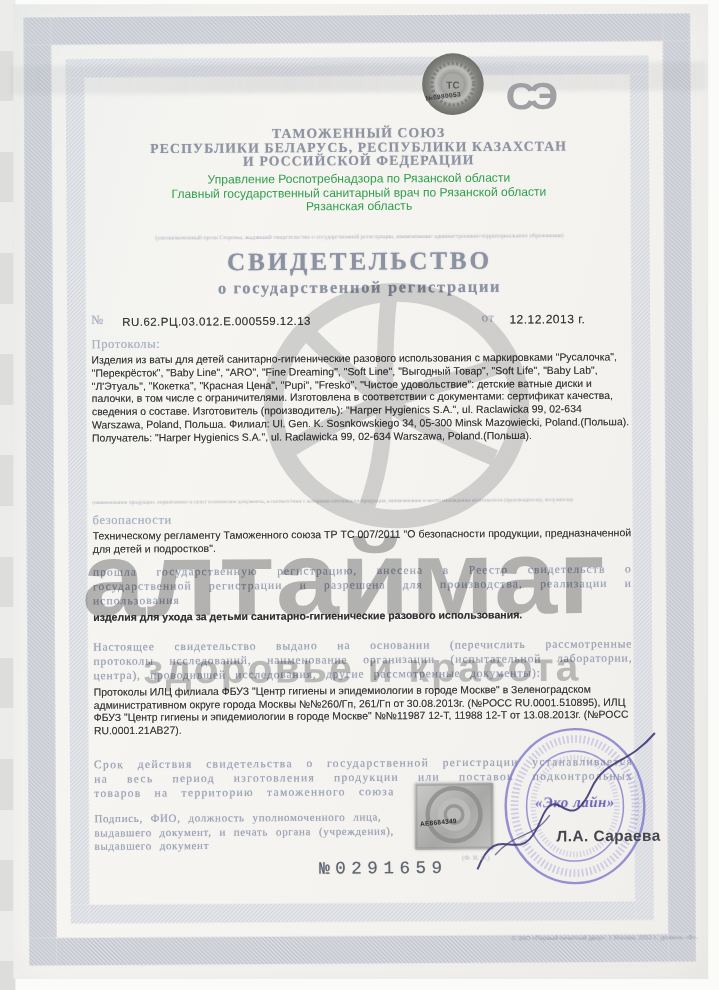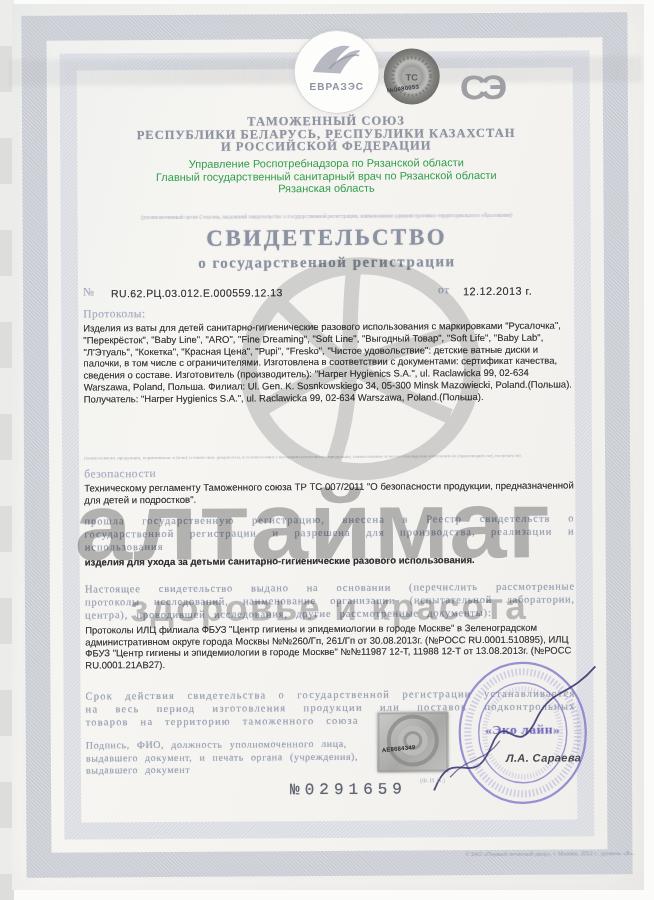--- a/index.html
+++ b/index.html
@@ -69,27 +69,27 @@
   .basis-pre{top:577px;font-size:10.5px;line-height:13px;word-spacing:5px;letter-spacing:.8px;}
   .basis-typed{top:619px;font-size:9.5px;line-height:11.6px;}
   .validity{top:684px;font-size:10.5px;line-height:13px;word-spacing:8px;letter-spacing:1.2px;}
   .sig-caption{top:734px;width:300px;font-size:10px;line-height:12.5px;word-spacing:4px;
     letter-spacing:.6px;text-align:left;}
   .holo-sticker{position:absolute;left:363px;top:708px;width:72px;height:61px;
     background:linear-gradient(135deg,#cbcbca,#a8a8a6 55%,#c2c2c0);
     box-shadow:0 0 3px rgba(0,0,0,.2);border-radius:2px;}
   .holo-sticker .stk-num{position:absolute;left:5px;top:34px;font-size:6px;font-weight:bold;
     color:#2e2e30;transform:rotate(-5deg);letter-spacing:.2px;}
-  .stamp{position:absolute;left:440px;top:655px;width:138px;height:150px;opacity:.9;}
+  .stamp{position:absolute;left:440px;top:655px;width:138px;height:150px;opacity:.9;font-style:italic;}
   .stamp-org{position:absolute;left:8px;top:64px;width:122px;text-align:center;
     font-family:"Liberation Serif",serif;font-weight:bold;font-size:13.5px;color:#5b50b4;
     letter-spacing:.5px;filter:blur(.25px);}
   .signature{position:absolute;left:406px;top:642px;}
-  .official-name{position:absolute;left:492px;top:749px;font-size:11px;font-weight:bold;
-    color:#45464c;letter-spacing:.4px;font-style:italic;}
+  .official-name{position:absolute;left:492px;top:749px;font-size:14px;font-weight:bold;
+    color:#45464c;letter-spacing:.4px;}
   .fio-caption{position:absolute;left:406px;top:774px;font-size:6px;color:#aab0c0;
     font-family:"Liberation Serif",serif;filter:blur(.3px);}
   .doc-number{position:absolute;left:276px;top:777px;font-family:Liberation Mono, monospace;
     font-size:16px;color:#5f6571;letter-spacing:5px;text-shadow:0 0 .8px rgba(95,101,113,.6);}
   .fineprint{position:absolute;left:350px;top:848px;width:270px;text-align:right;font-size:7px;
     color:#9aa0b2;transform:scale(.8);transform-origin:right top;filter:blur(.25px);}
   
   .wm{position:absolute;inset:0;pointer-events:none;mix-blend-mode:multiply;}
   .wm-circle{position:absolute;left:223px;top:253px;opacity:.42;}
   .wm-main{position:absolute;left:62px;top:472px;width:578px;font-size:103px;font-weight:bold;
@@ -103,27 +103,20 @@
 
 <div class="edge-left"></div>
 
 <div class="paper">
  <div class="tilt">
 
   <div class="frame frame-outer"></div>
   <div class="frame frame-inner"></div>
   <div class="smudge"></div>
 
-  <div class="evrazes">
-    <svg width="60" height="42" viewBox="0 0 80 56">
-      <path d="M8 44 C22 14 44 6 58 10 C48 18 40 26 38 34 C50 20 64 13 72 16 C60 24 50 36 45 46 Z" fill="#a9adb6" opacity=".85"></path>
-      <path d="M30 40 C40 28 58 20 70 22" stroke="#8f95a0" stroke-width="2.5" fill="none" opacity=".7"></path>
-    </svg>
-    <div class="evrazes-label">ЕВРАЗЭС</div>
-  </div>
 
   <div class="tc-holo">
     <svg width="58" height="58" viewBox="0 0 58 58">
       <defs>
         <radialGradient id="rg1">
           <stop offset="0%" stop-color="#c9c9c7"></stop>
               <stop offset="30%" stop-color="#8f8f8e"></stop>
           <stop offset="55%" stop-color="#bdbdbb"></stop>
               <stop offset="78%" stop-color="#83837f"></stop>
           <stop offset="100%" stop-color="#6f6f6b"></stop>

